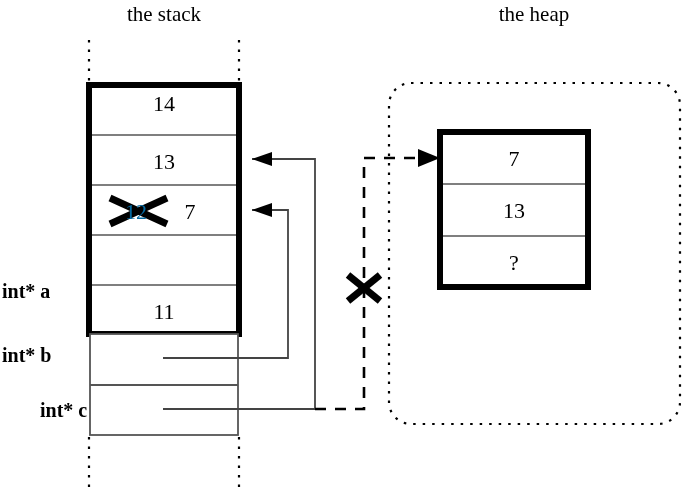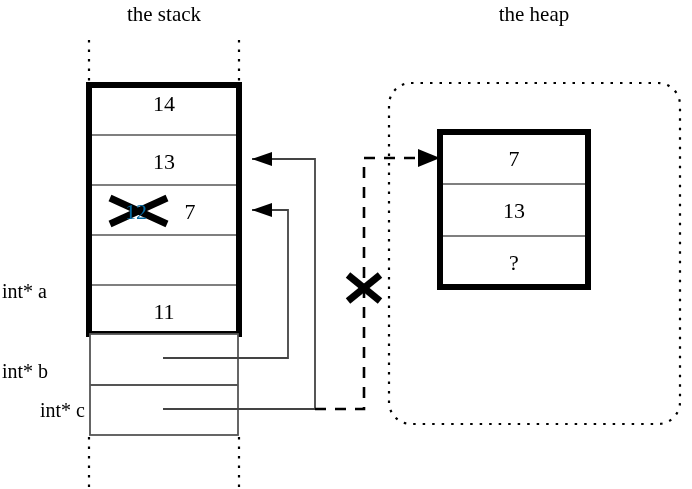--- a/index.html
+++ b/index.html
@@ -40,20 +40,21 @@
     color: #000000;
     text-align: center;
     white-space: nowrap;
   }
   .varlabel {
     position: absolute;
     font-size: 20px;
     color: #000000;
     white-space: nowrap;
     text-align: left;
+    font-weight: bold;
   }
   .struck {
     position: absolute;
     font-size: 22px;
     color: #0369a1;
     white-space: nowrap;
   }
 </style>
 </head>
 <body>
@@ -123,20 +124,20 @@
 
   <div class="cellval" style="left:89px; top:149px; width:150px;">13</div>
 
   <div class="struck" style="left:125px; top:199px;">12</div>
   <div class="cellval" style="left:170px; top:199px; width:40px;">7</div>
 
 
   <div class="cellval" style="left:89px; top:299px; width:150px;">11</div>
 
   <div class="varlabel" style="left:2px; top:280px;">int* a</div>
-  <div class="varlabel" style="left:2px; top:360px;">int* b</div>
+  <div class="varlabel" style="left:2px; top:344px;">int* b</div>
   <div class="varlabel" style="left:2px; top:399px;margin-left:38px;">int* c</div>
 
   <div class="cellval" style="left:440px; top:146px; width:148px;">7</div>
   <div class="cellval" style="left:440px; top:198px; width:148px;">13</div>
   <div class="cellval" style="left:440px; top:250px; width:148px;">?</div>
 
 </div>
 
 </body></html>

